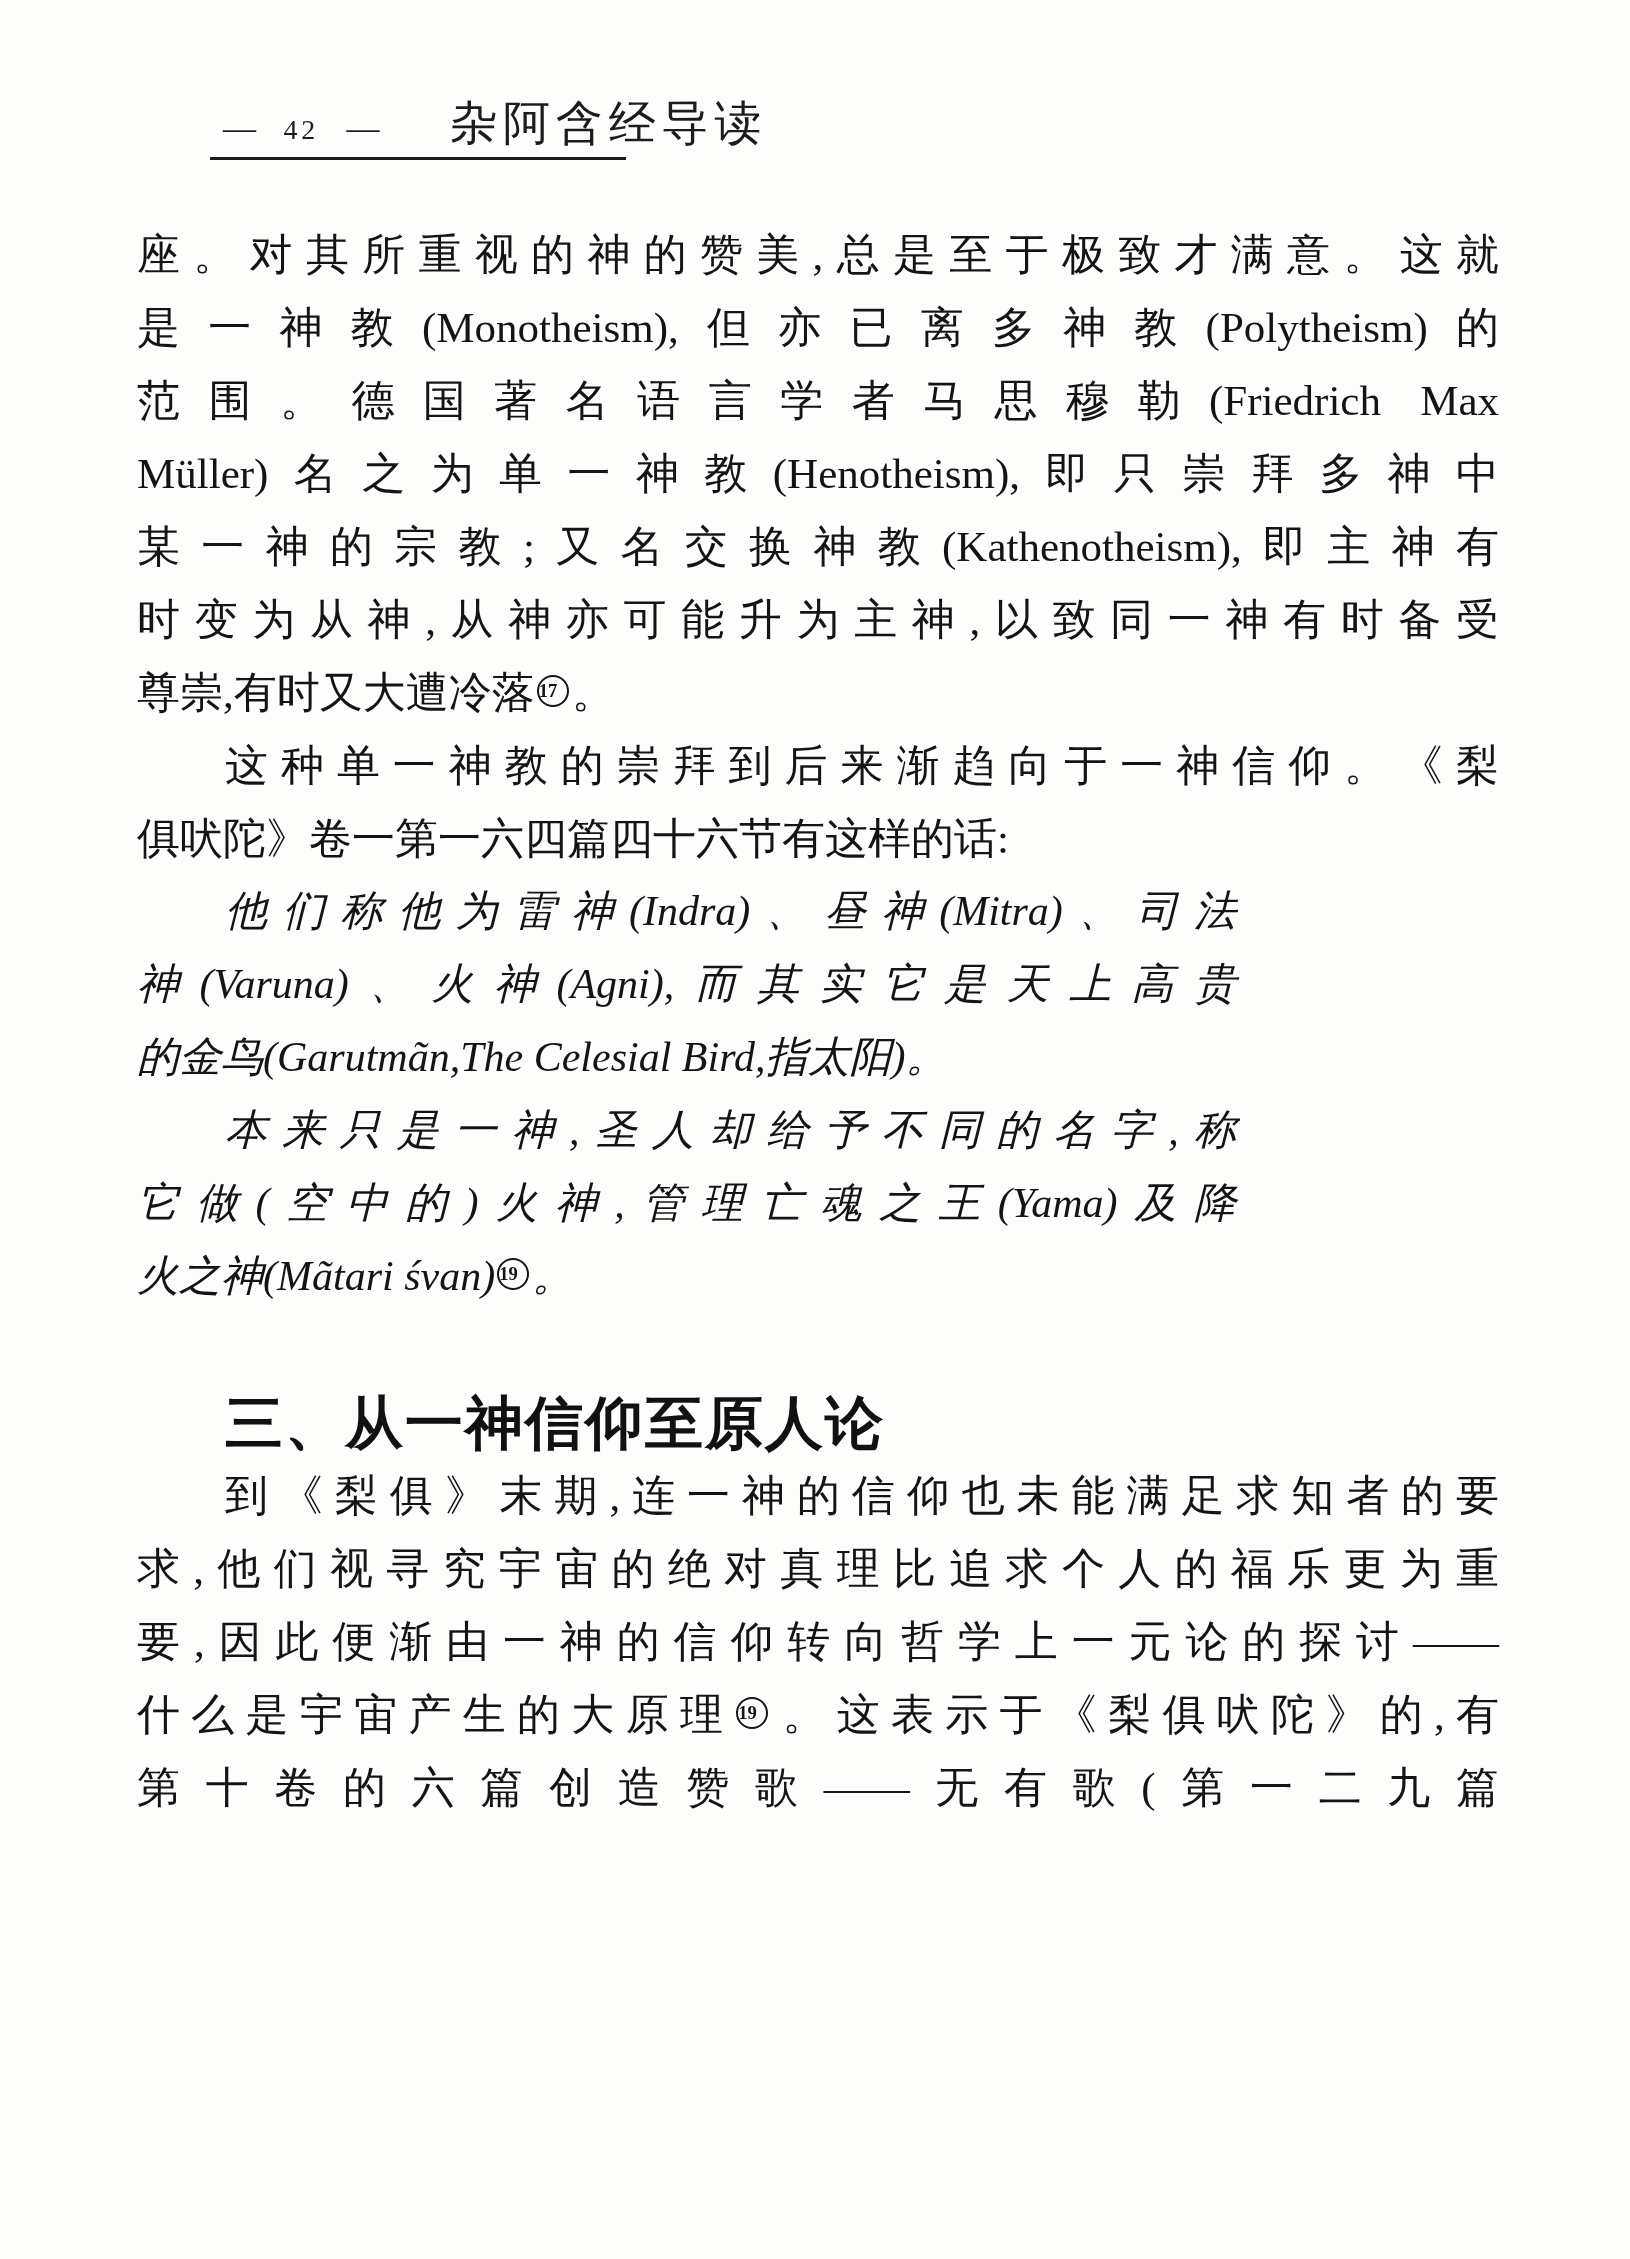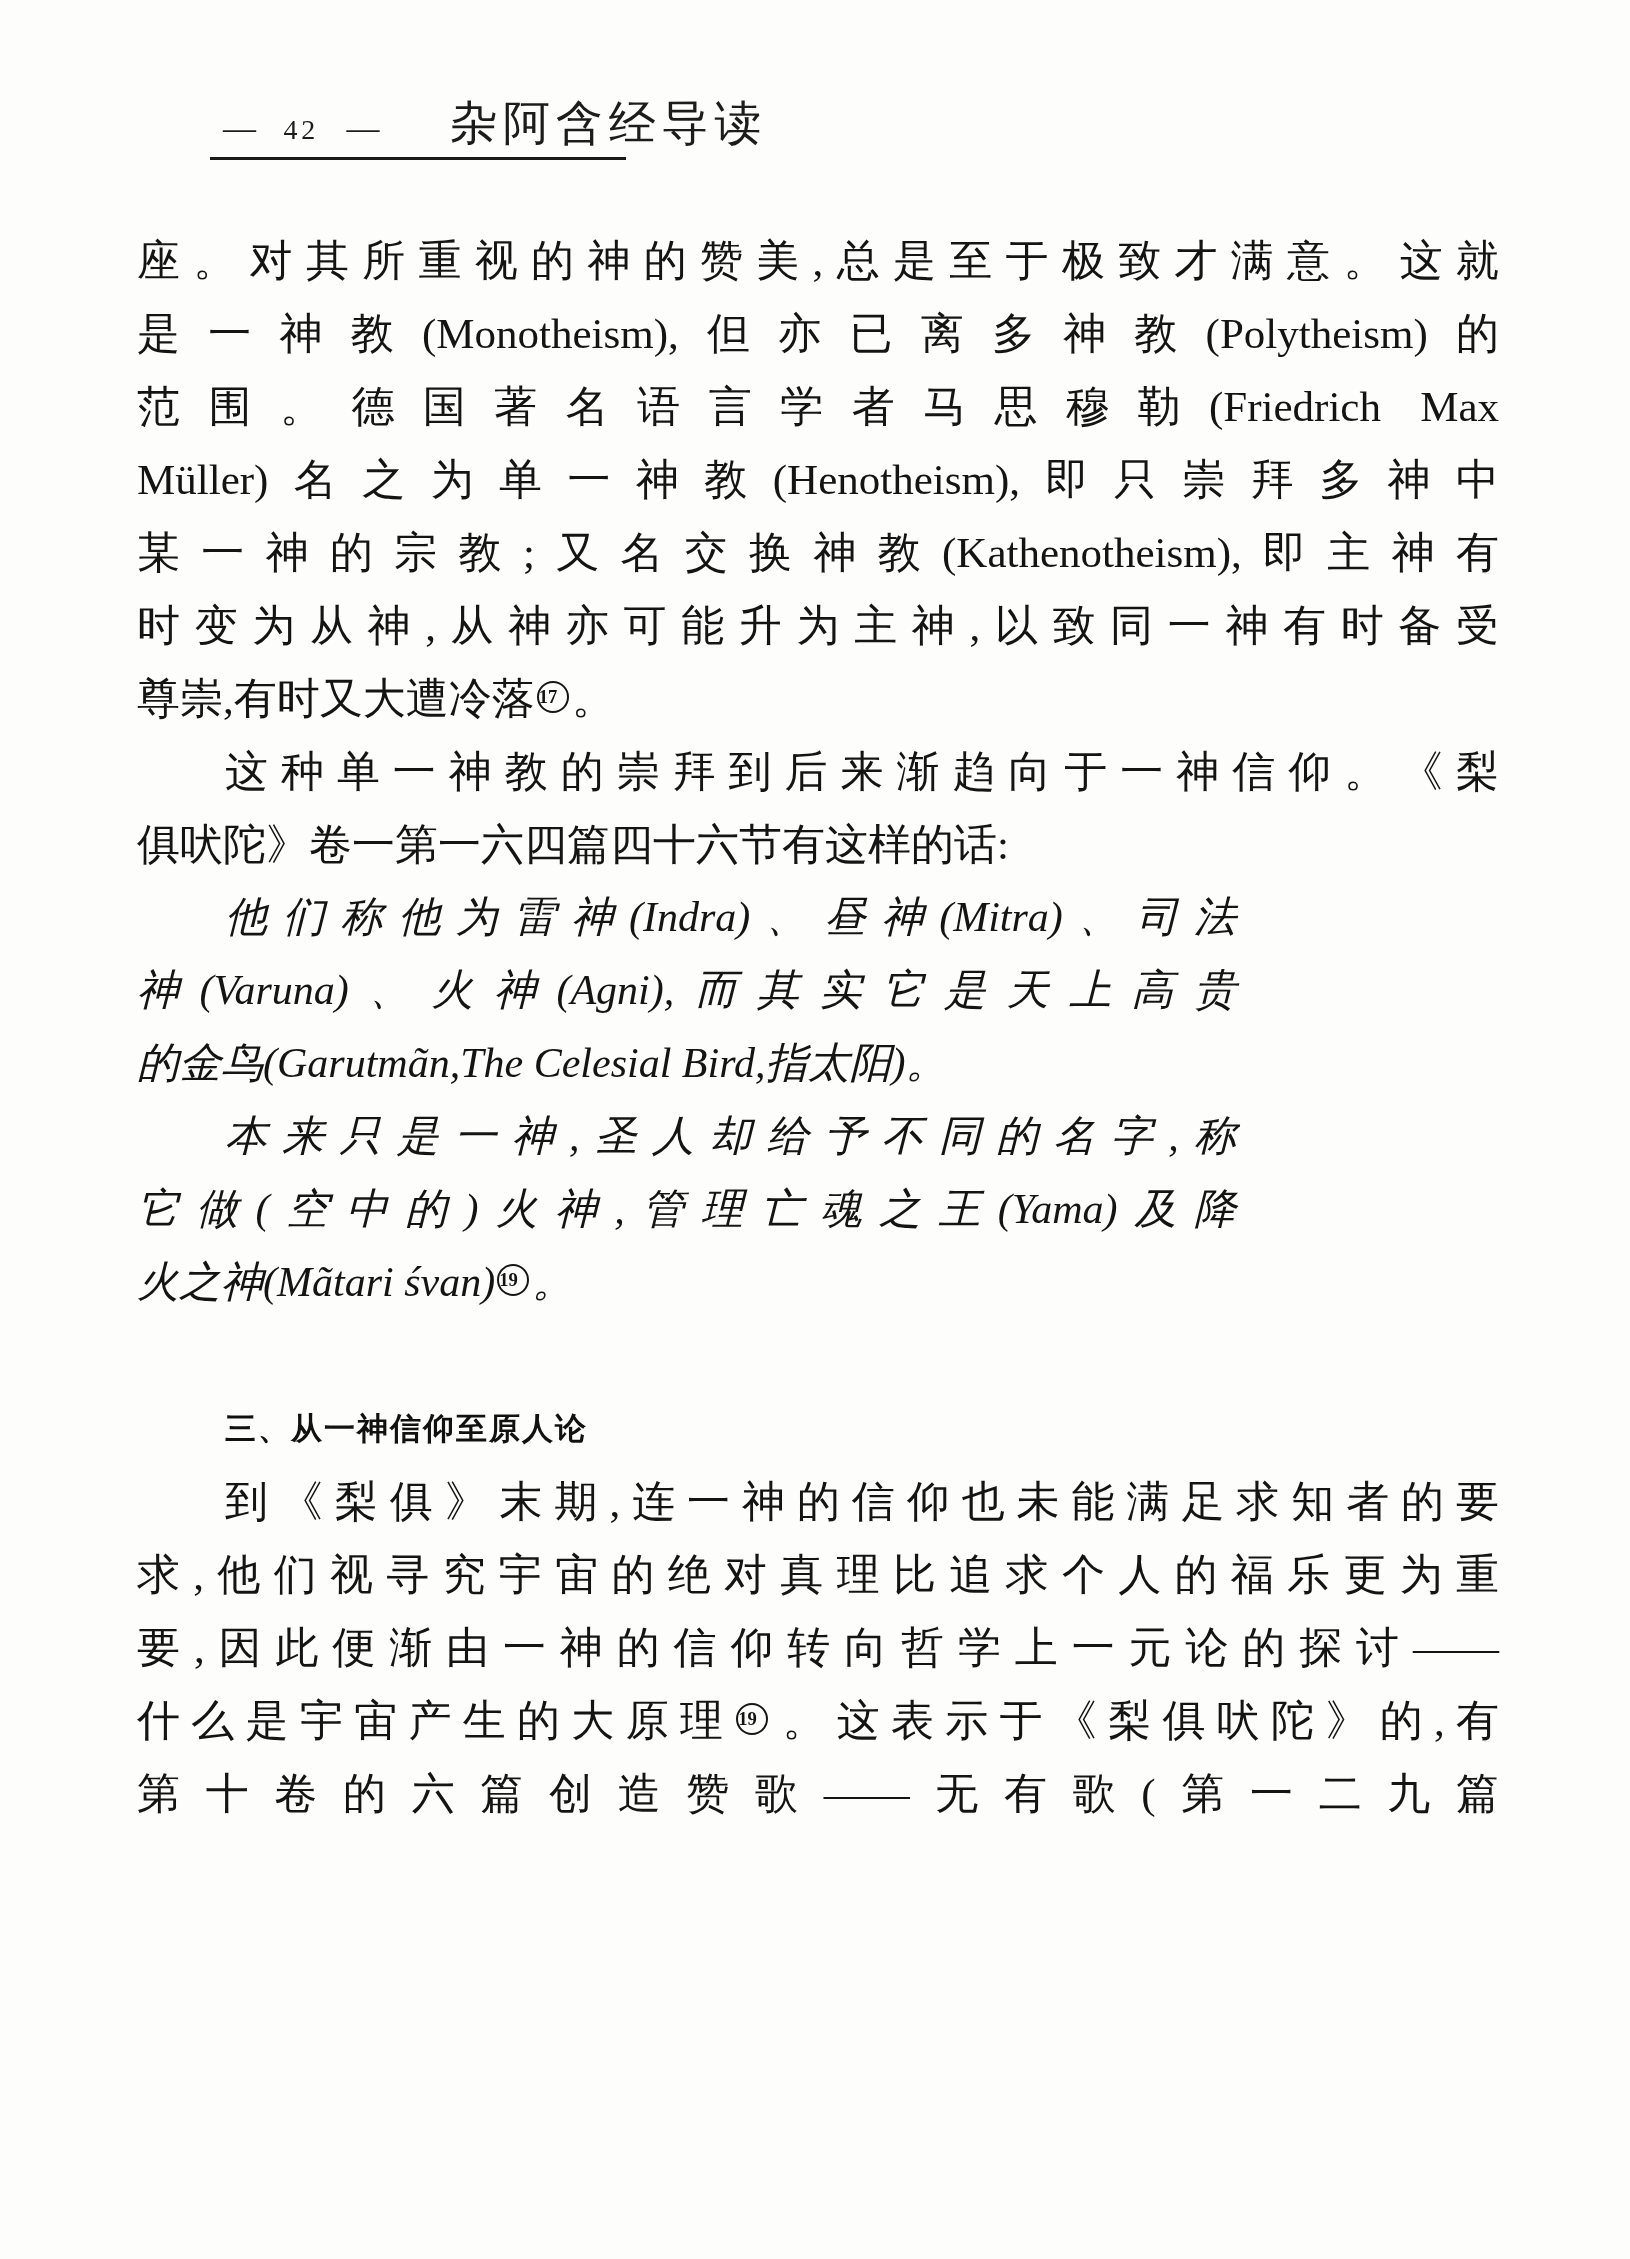--- a/index.html
+++ b/index.html
@@ -20,38 +20,38 @@
   }
   .header .h-dash{margin-right:27.4px;}
   .header .h-num{margin-right:27.4px;font-size:28px;letter-spacing:3.9px;}
   .header .h-title{margin-left:43px;letter-spacing:5.9px;font-size:47px;}
   .header-rule{
     position:absolute;left:210px;top:157px;width:416px;height:2.9px;
     background:#1a1a1a;
   }
   
   .textbody{
-    position:absolute;left:137px;top:224px;width:1362px;
+    position:absolute;left:137px;top:218px;width:1362px;
     font-size:43px;line-height:73px;color:#141414;
   }
   .line{
     text-align:justify;text-align-last:justify;
     height:73px;overflow:visible;
   }
   .line.end{text-align-last:left;}
   .line.indent{padding-left:88px;}
   .quote{
     margin-right:263px;
     font-style:italic;font-size:42px;
   }
   .spacer{height:73px;}
   .section-heading{
     padding-left:88px;height:73px;line-height:73px;
     font-family:"Liberation Sans","DejaVu Sans",sans-serif;
-    font-weight:bold;font-size:31px;letter-spacing:2px;
+    font-weight:bold;font-size:58px;letter-spacing:2px;
     text-align:left;color:#111;
   }
   
   .fn{
     display:inline-block;box-sizing:border-box;
     width:32px;height:32px;line-height:27.4px;
     border:2px solid #161616;border-radius:50%;
     font-size:18.6px;font-style:normal;font-weight:bold;
     text-align:center;letter-spacing:0;
     vertical-align:9.8px;margin:0 2.9px 0 2px;

